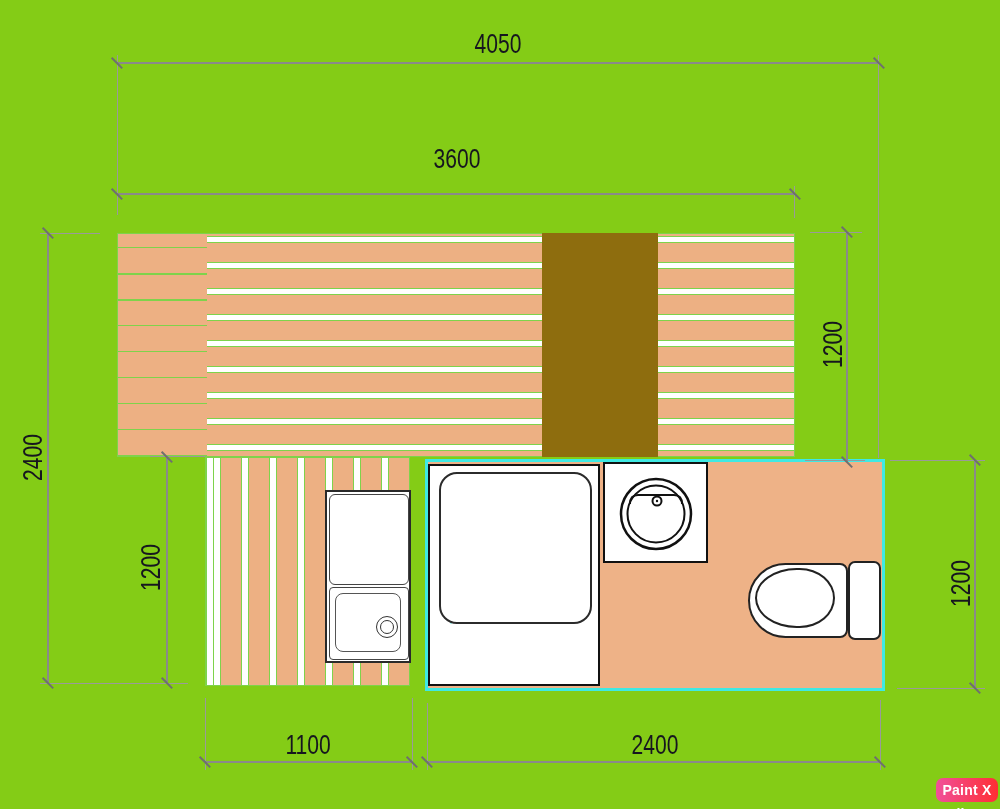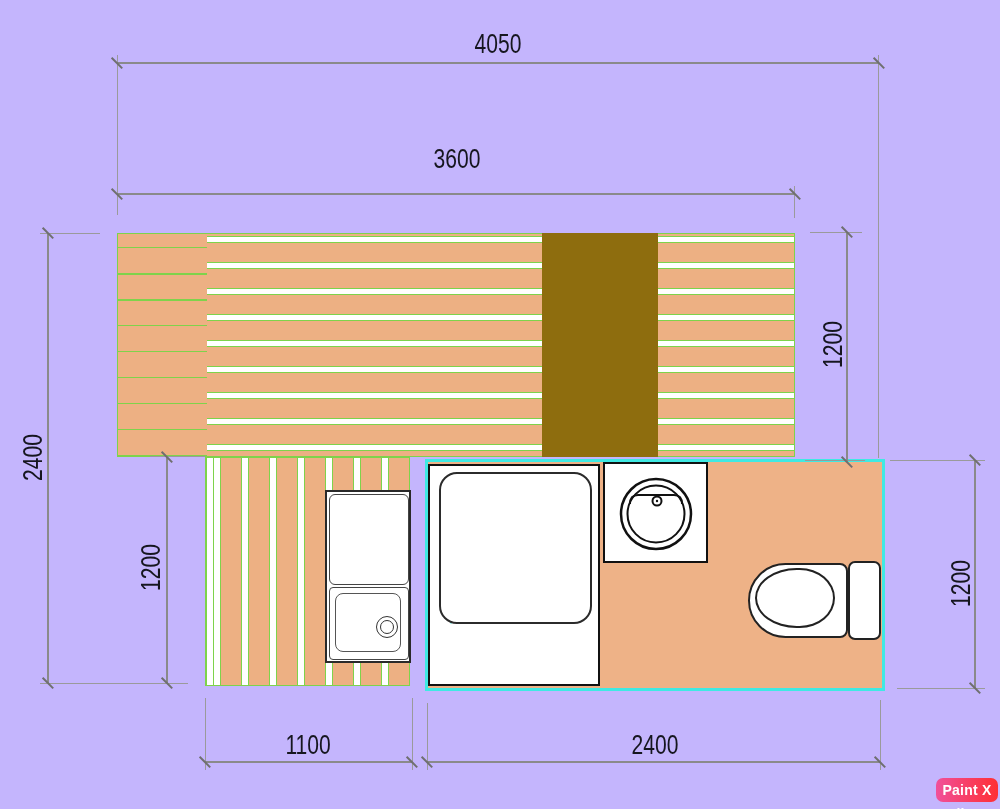--- a/index.html
+++ b/index.html
@@ -1,17 +1,17 @@
 <!DOCTYPE html>
 <html><head>
 <meta charset="utf-8">
 <style>
   html,body{margin:0;padding:0;background:#fff;}
   #canvas{
-    position:relative;width:1000px;height:809px;background:#c4b5fd;overflow:hidden;
+    position:relative;width:1000px;height:809px;background:#84cc16;overflow:hidden;
     font-family:"Liberation Sans",sans-serif;
   }
   
   .dline{position:absolute;background:#8a8a8a;}
   .dline.h{height:1.5px;}
   .dline.v{width:1.5px;}
   .eline{position:absolute;background:#9a9a9a;}
   .eline.h{height:1px;}
   .eline.v{width:1px;}
   .tk{position:absolute;width:15px;height:1.8px;background:#6f6f6f;

